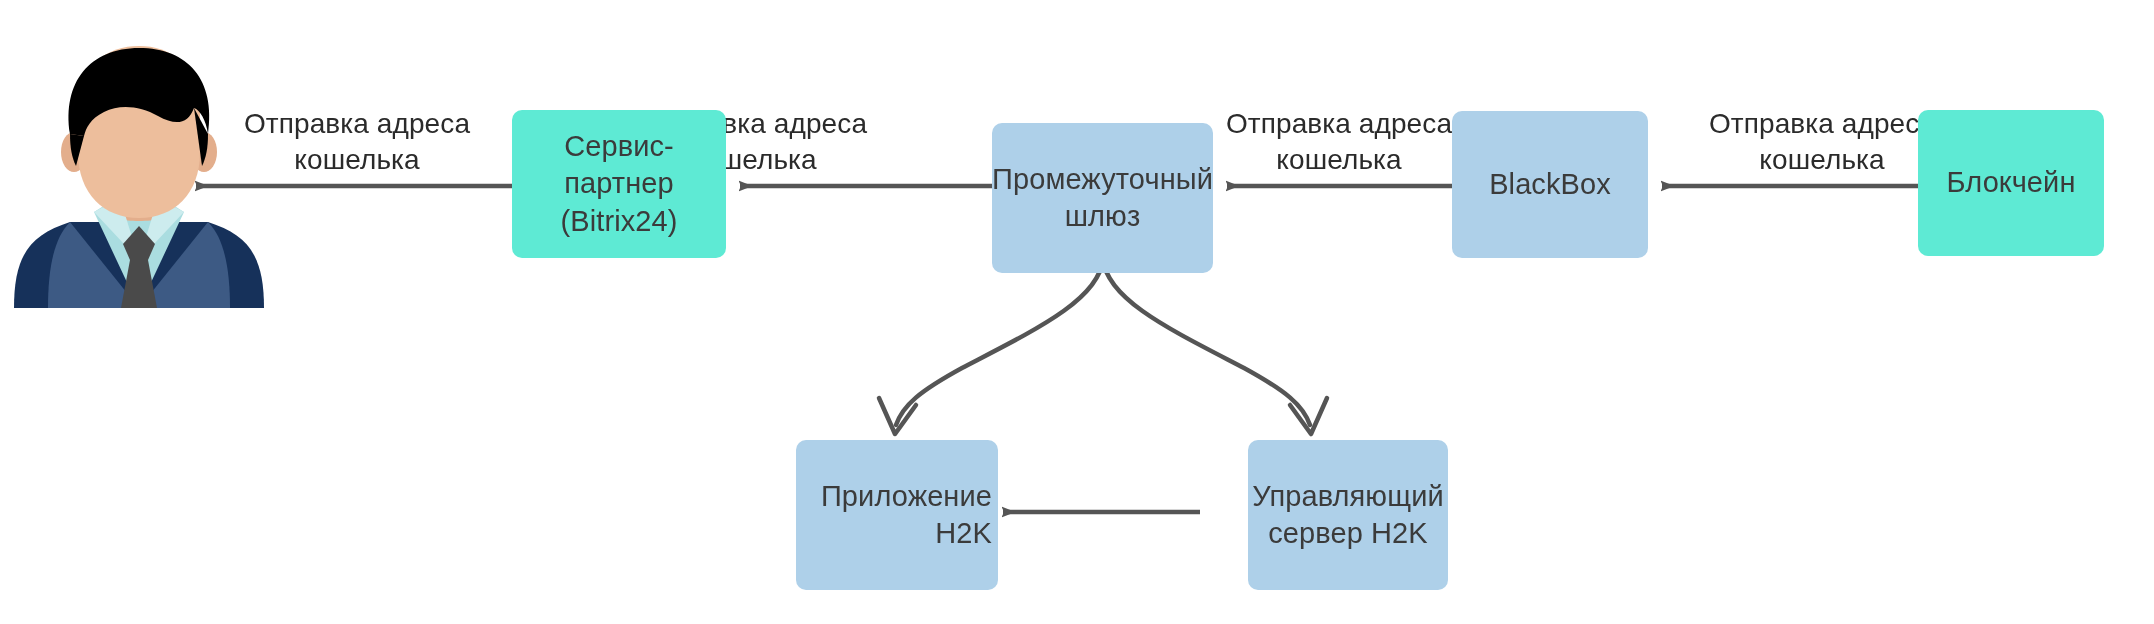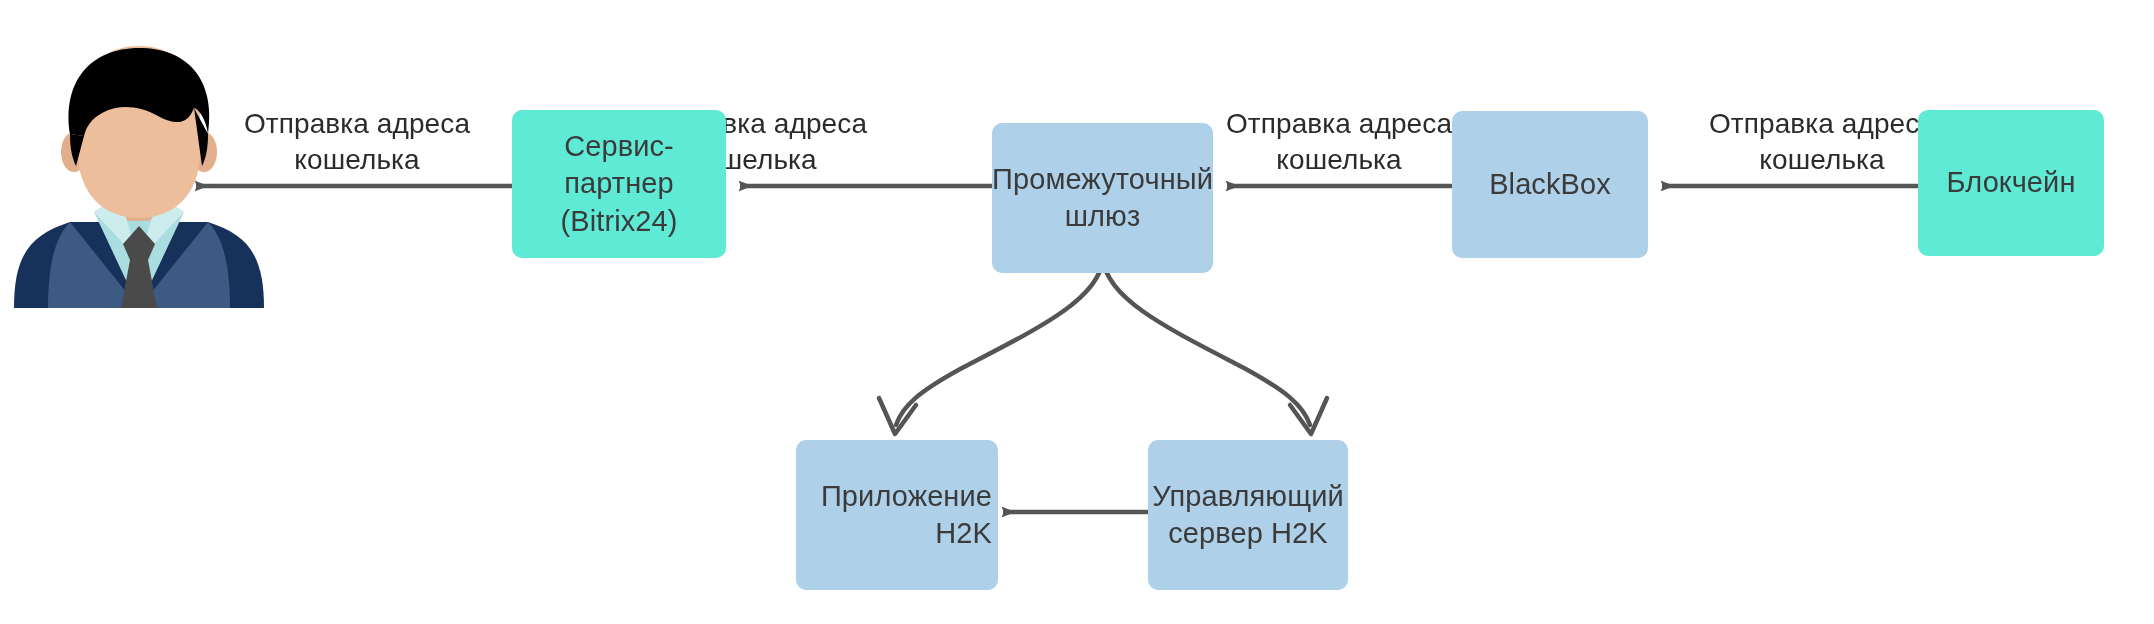--- a/index.html
+++ b/index.html
@@ -133,16 +133,16 @@
   <div class="node node-blue" style="left:992px;top:109px;width:221px;height:150px;margin-top:14px;">Промежуточный
 шлюз</div>
 
   <div class="node node-purple" style="left:1918px;top:110px;width:186px;height:146px;">Блокчейн</div>
 
   <div class="node node-blue" style="left:1452px;top:111px;width:196px;height:147px;">BlackBox</div>
 
   <div class="node node-blue" style="left:796px;top:440px;width:202px;height:150px;text-align:right;">Приложение
 H2K</div>
 
-  <div class="node node-blue" style="left:1148px;top:440px;width:200px;height:150px;">Управляющий
+  <div class="node node-blue" style="left:1248px;top:440px;width:200px;height:150px;">Управляющий
 сервер H2K</div>
 
 </div>
 
 </body></html>

